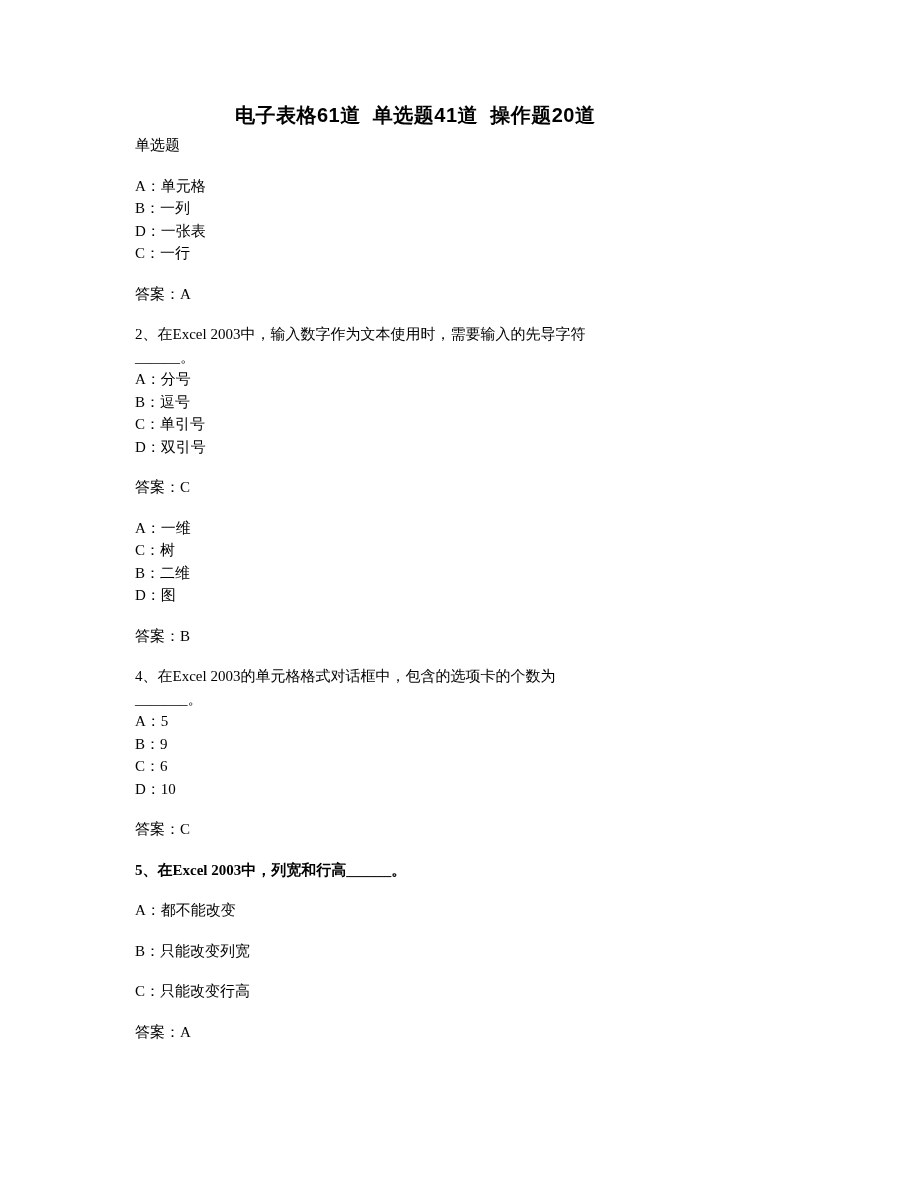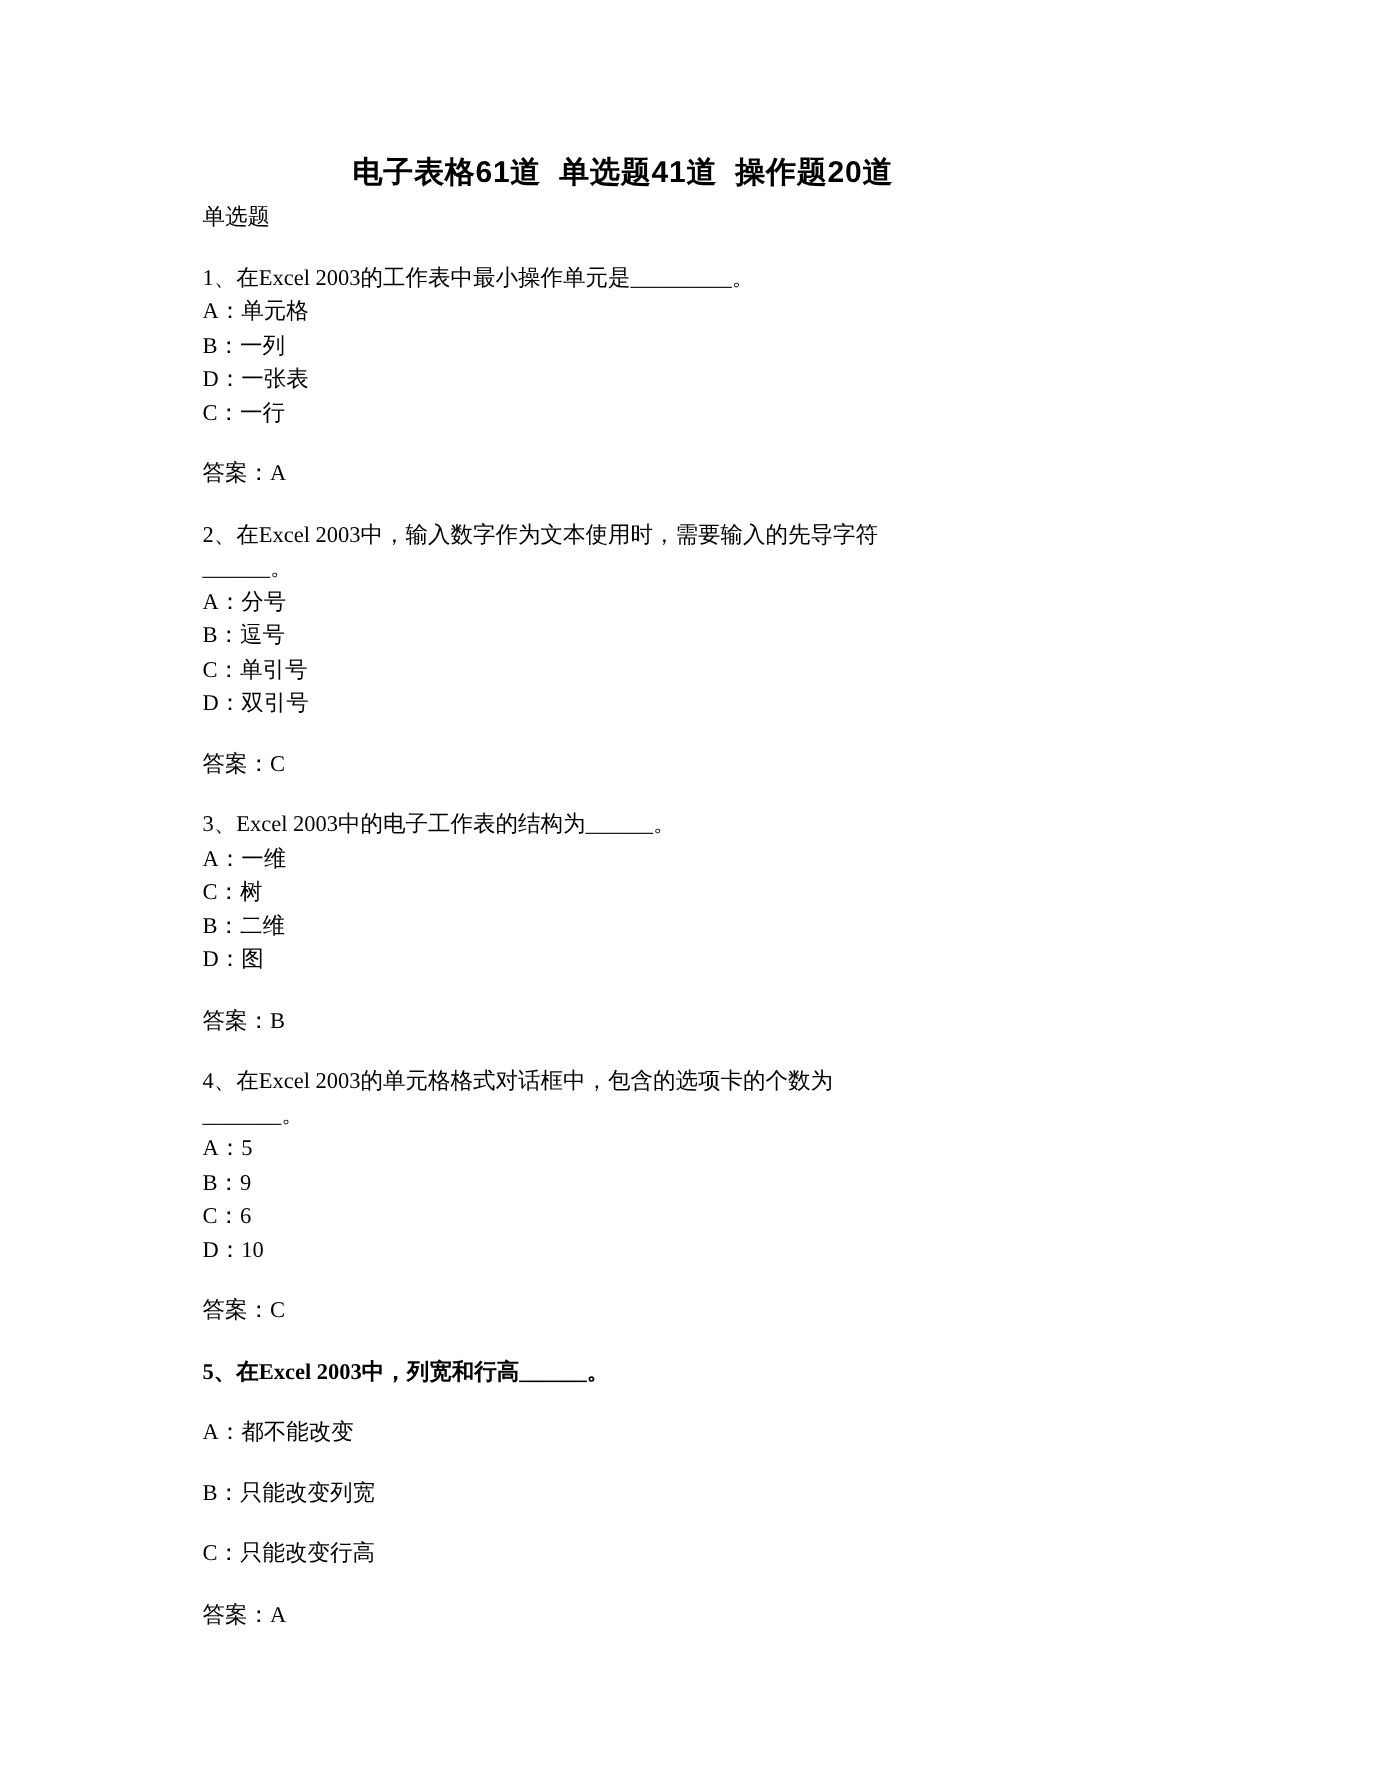--- a/index.html
+++ b/index.html
@@ -50,37 +50,35 @@
   }
 </style>
 </head>
 <body>
 
 <div class="page">
   <div class="title">电子表格61道  单选题41道  操作题20道</div>
   <div class="section-label">单选题</div>
   <div id="questions">
       <div class="question">
-        <div class="stem">1、在Excel 2003的工作表中最小操作单元是_________。</div>
         <div class="opt">A：单元格</div>
         <div class="opt">B：一列</div>
         <div class="opt">D：一张表</div>
         <div class="opt">C：一行</div>
         <div class="answer">答案：A</div>
       </div>
       <div class="question">
         <div class="stem">2、在Excel 2003中，输入数字作为文本使用时，需要输入的先导字符______。</div>
         <div class="opt">A：分号</div>
         <div class="opt">B：逗号</div>
         <div class="opt">C：单引号</div>
         <div class="opt">D：双引号</div>
         <div class="answer">答案：C</div>
       </div>
       <div class="question">
-        <div class="stem">3、Excel 2003中的电子工作表的结构为______。</div>
         <div class="opt">A：一维</div>
         <div class="opt">C：树</div>
         <div class="opt">B：二维</div>
         <div class="opt">D：图</div>
         <div class="answer">答案：B</div>
       </div>
       <div class="question">
         <div class="stem">4、在Excel 2003的单元格格式对话框中，包含的选项卡的个数为_______。</div>
         <div class="opt">A：5</div>
         <div class="opt">B：9</div>

